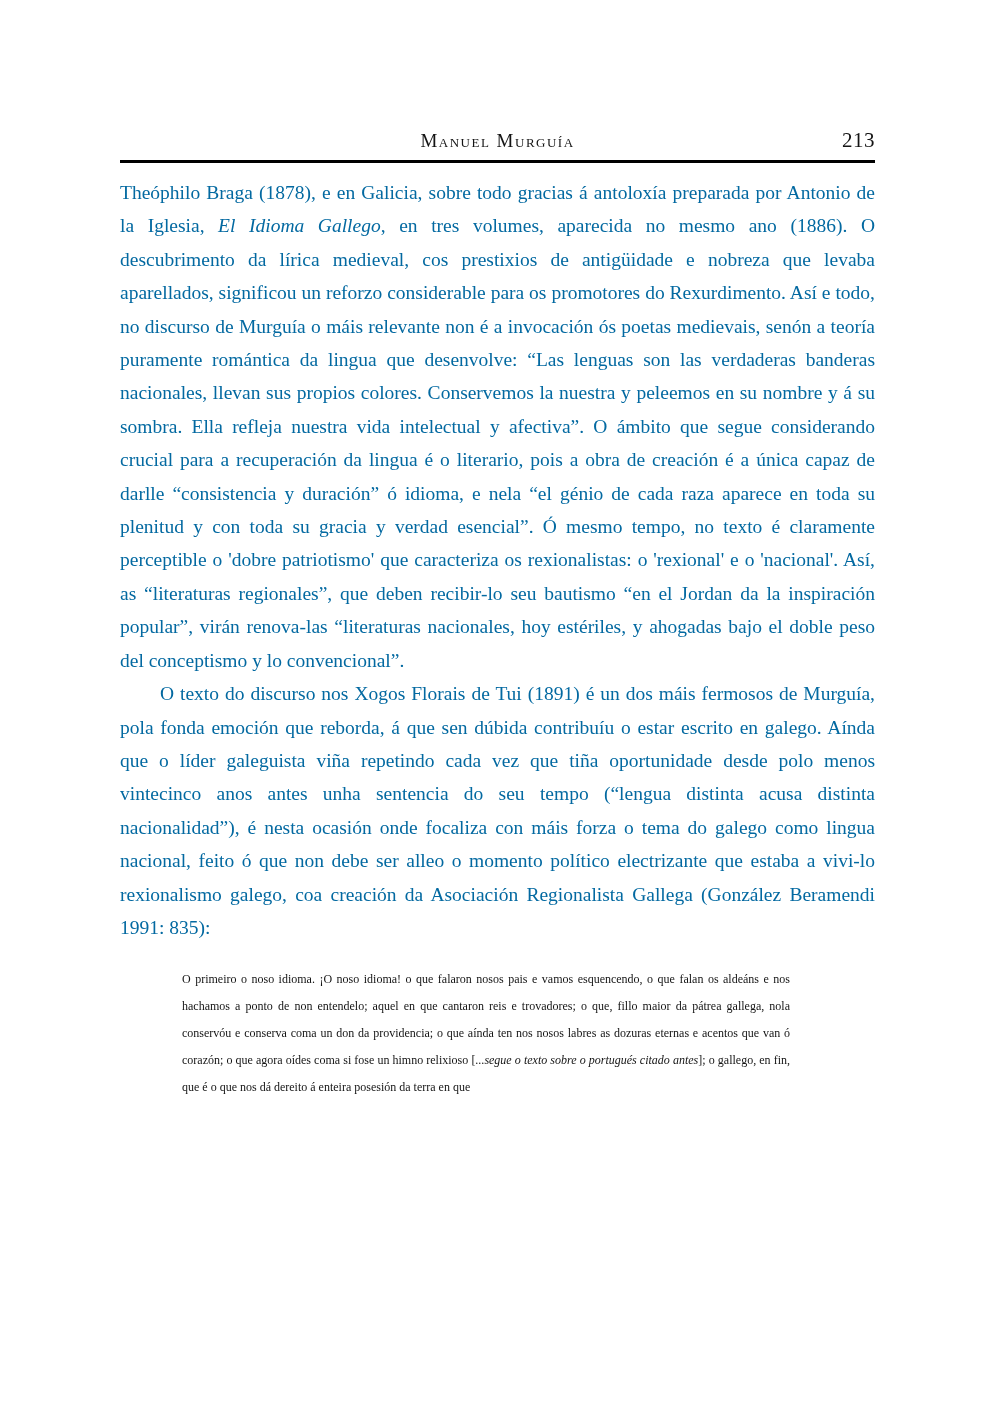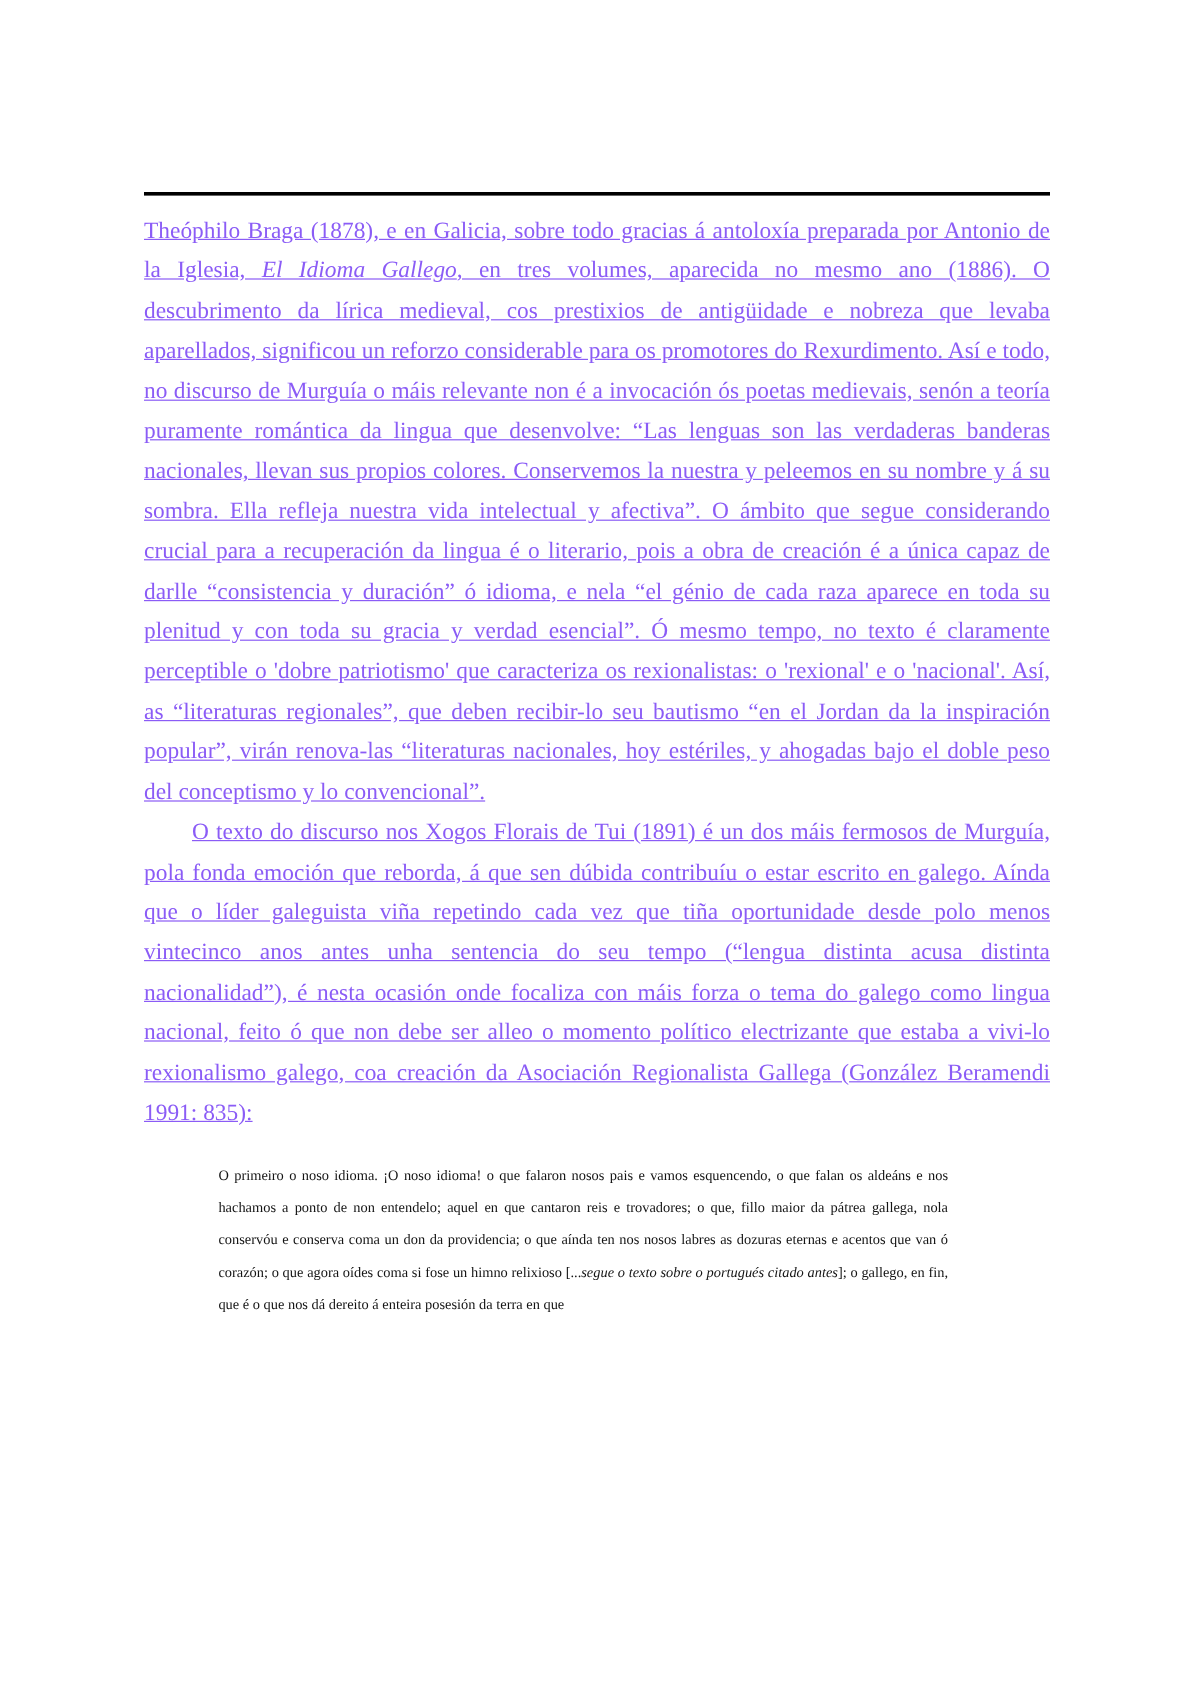--- a/index.html
+++ b/index.html
@@ -52,22 +52,21 @@
     position: absolute;
     top: 176px;
     left: 120px;
     width: 755px;
   }
   .body-text p {
     margin: 0;
     font-size: 19.5px;
     line-height: 33.4px;
     text-align: justify;
-    color: #8b5cf6;
-    text-decoration: underline;
+    color: #0369a1;
   }
   .para-indent {
     text-indent: 40px;
   }
   .block-quote {
     display: block;
     margin: 22px 85px 0 62px;
     font-size: 12px;
     line-height: 27px;
     text-align: justify;
@@ -75,20 +74,24 @@
   }
   .italic {
     font-style: italic;
   }
 </style>
 </head>
 <body>
 
 <div class="page">
 
+  <header class="running-header">
+    <span class="header-title">Manuel Murguía</span>
+    <span class="page-number">213</span>
+  </header>
 
   <hr class="header-rule">
 
   <main class="body-text">
     <p class="para"><span>Theóphilo Braga (1878), e en Galicia, sobre todo gracias á antoloxía preparada por Antonio de la Iglesia, </span><span class="italic">El Idioma Gallego</span><span>, en tres volumes, aparecida no mesmo ano (1886). O descubrimento da lírica medieval, cos prestixios de antigüidade e nobreza que levaba aparellados, significou un reforzo considerable para os promotores do Rexurdimento. Así e todo, no discurso de Murguía o máis relevante non é a invocación ós poetas medievais, senón a teoría puramente romántica da lingua que desenvolve: “Las lenguas son las verdaderas banderas nacionales, llevan sus propios colores. Conservemos la nuestra y peleemos en su nombre y á su sombra. Ella refleja nuestra vida intelectual y afectiva”. O ámbito que segue considerando crucial para a recuperación da lingua é o literario, pois a obra de creación é a única capaz de darlle “consistencia y duración” ó idioma, e nela “el génio de cada raza aparece en toda su plenitud y con toda su gracia y verdad esencial”. Ó mesmo tempo, no texto é claramente perceptible o 'dobre patriotismo' que caracteriza os rexionalistas: o 'rexional' e o 'nacional'. Así, as “literaturas regionales”, que deben recibir-lo seu bautismo “en el Jordan da la inspiración popular”, virán renova-las “literaturas nacionales, hoy estériles, y ahogadas bajo el doble peso del conceptismo y lo convencional”.</span></p>
     <p class="para para-indent"><span>O texto do discurso nos Xogos Florais de Tui (1891) é un dos máis fermosos de Murguía, pola fonda emoción que reborda, á que sen dúbida contribuíu o estar escrito en galego. Aínda que o líder galeguista viña repetindo cada vez que tiña oportunidade desde polo menos vintecinco anos antes unha sentencia do seu tempo (“lengua distinta acusa distinta nacionalidad”), é nesta ocasión onde focaliza con máis forza o tema do galego como lingua nacional, feito ó que non debe ser alleo o momento político electrizante que estaba a vivi-lo rexionalismo galego, coa creación da Asociación Regionalista Gallega (González Beramendi 1991: 835):</span></p>
     <blockquote class="block-quote"><span>O primeiro o noso idioma. ¡O noso idioma! o que falaron nosos pais e vamos esquencendo, o que falan os aldeáns e nos hachamos a ponto de non entendelo; aquel en que cantaron reis e trovadores; o que, fillo maior da pátrea gallega, nola conservóu e conserva coma un don da providencia; o que aínda ten nos nosos labres as dozuras eternas e acentos que van ó corazón; o que agora oídes coma si fose un himno relixioso [...</span><span class="italic">segue o texto sobre o portugués citado antes</span><span>]; o gallego, en fin, que é o que nos dá dereito á enteira posesión da terra en que</span></blockquote>
   </main>
 
 </div>

